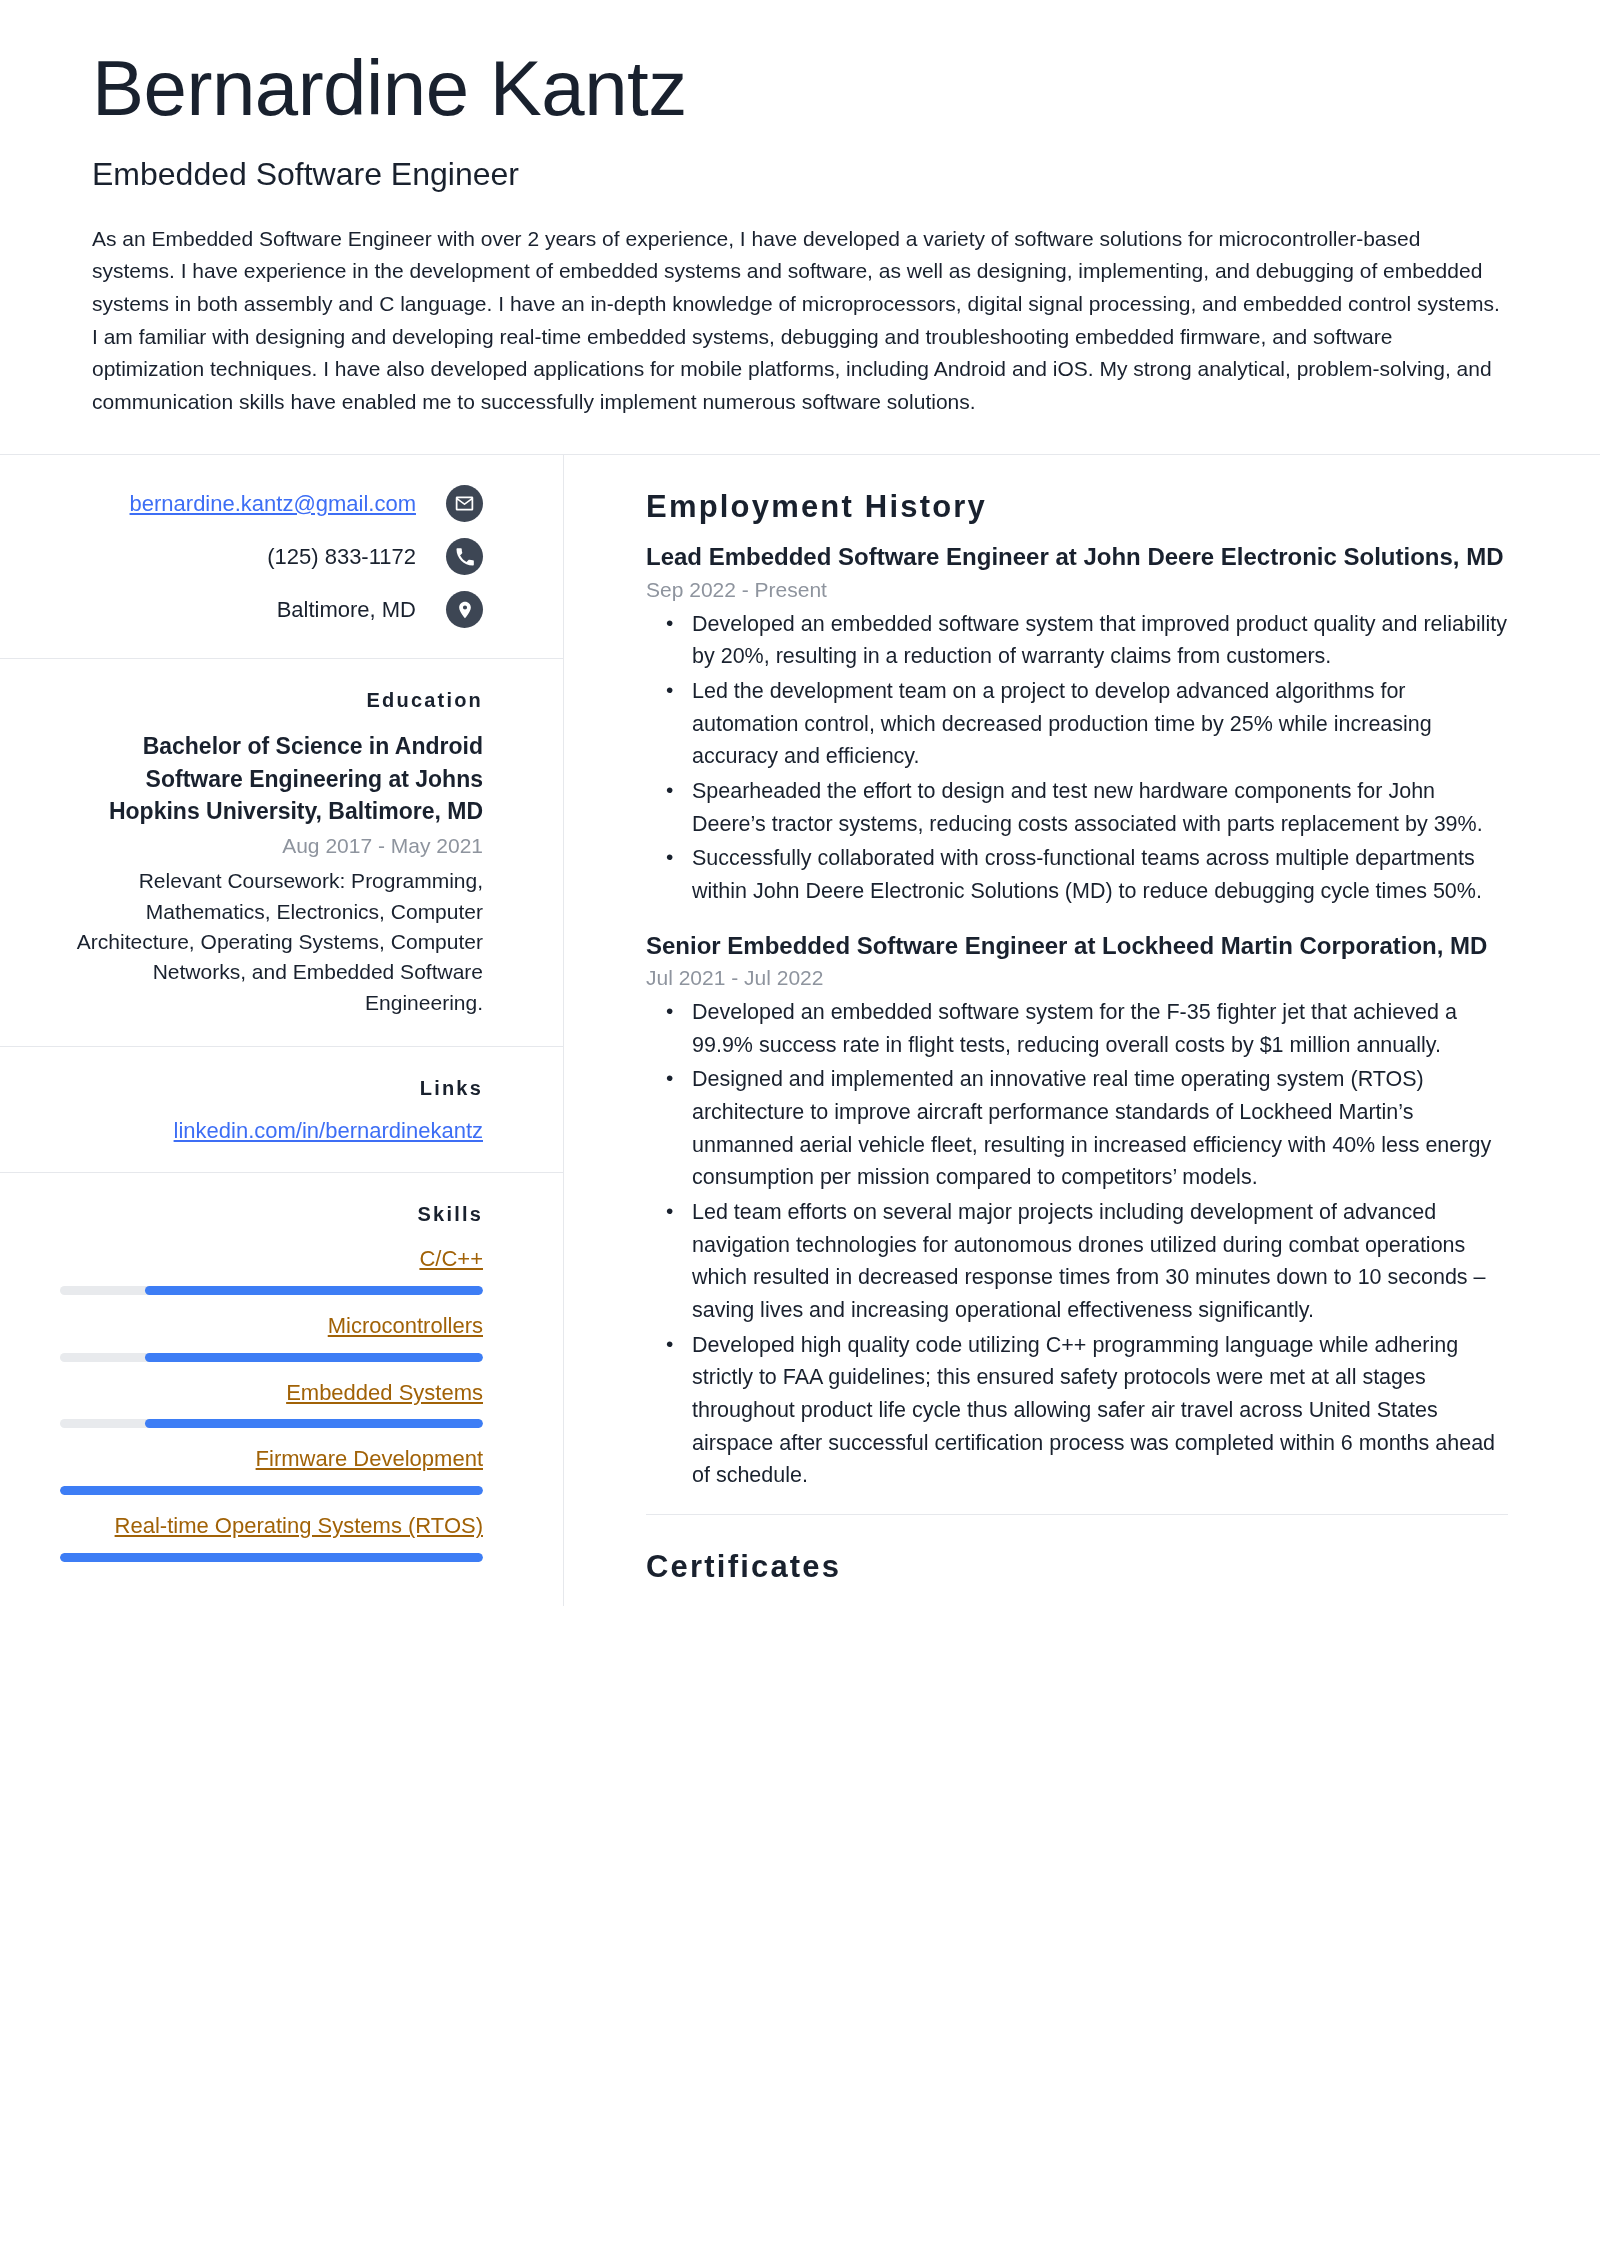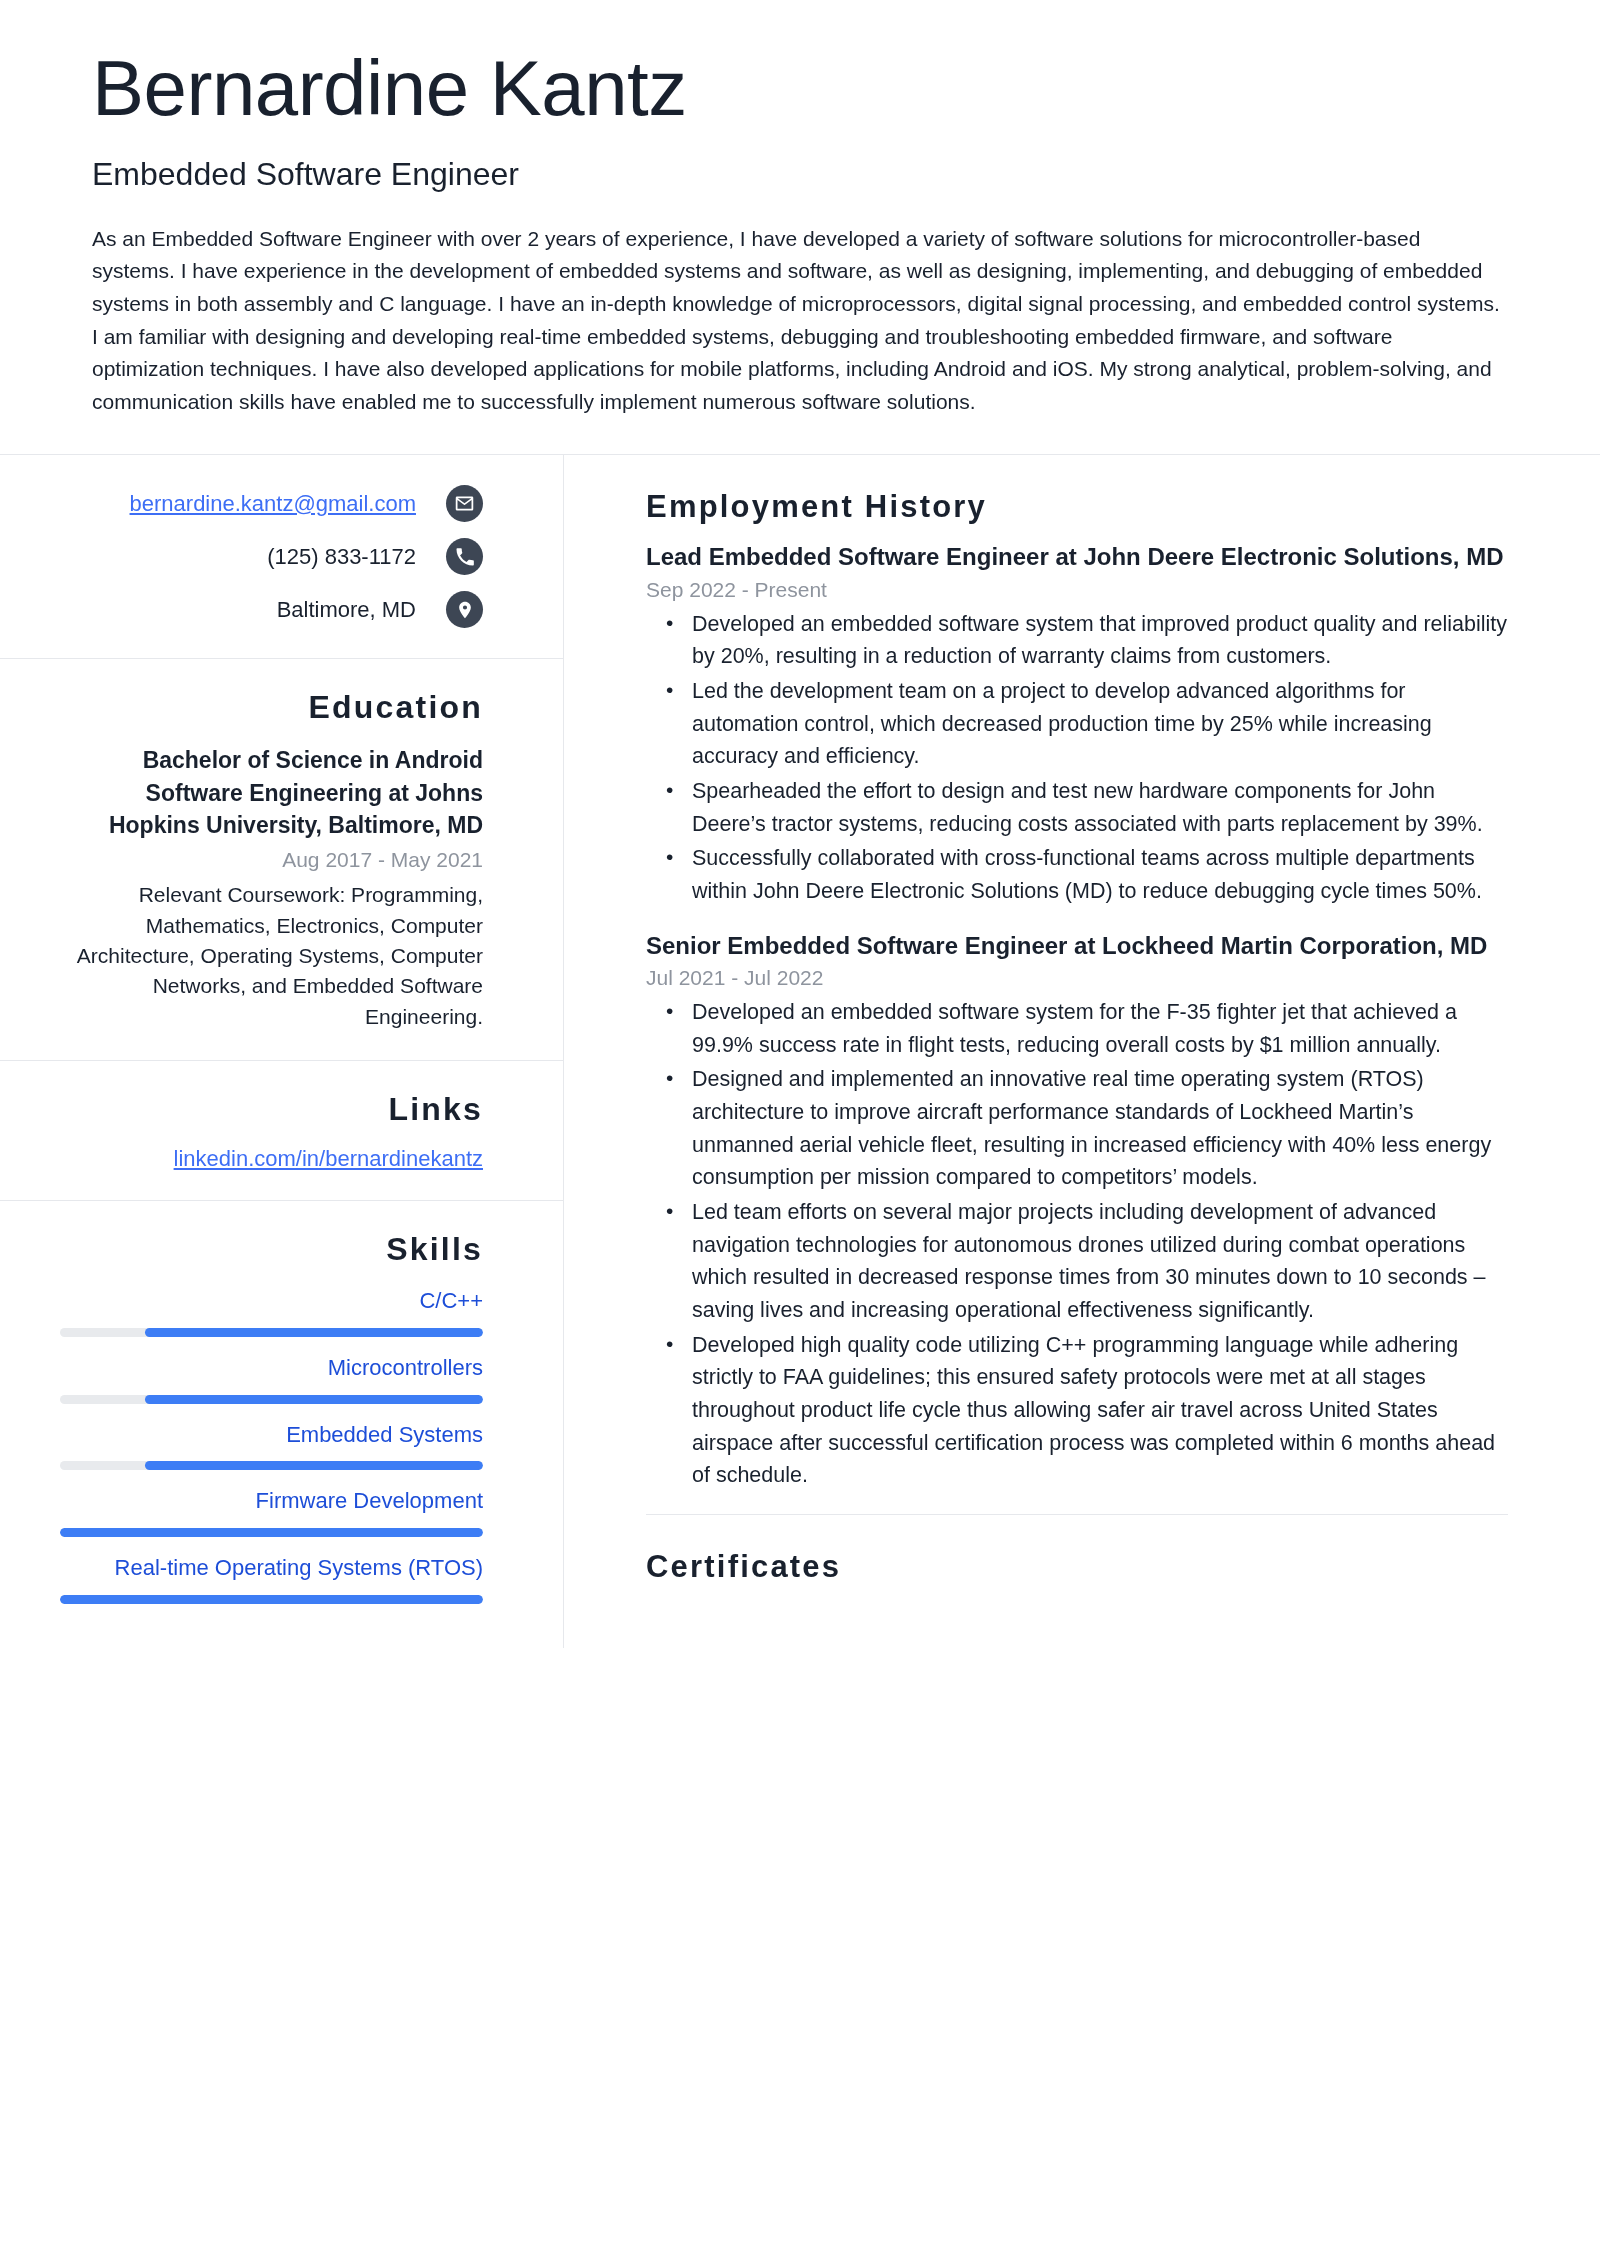--- a/index.html
+++ b/index.html
@@ -108,21 +108,21 @@
     border-radius: 50%;
     background: #3d4654;
     display: inline-flex;
     align-items: center;
     justify-content: center;
     flex: 0 0 37px;
   }
   .cicon svg { display: block; }
 
   .sec-title {
-    font-size: 32px;
+    font-size: 20px;
     font-weight: 700;
     letter-spacing: 2.2px;
     color: #19212e;
     margin: 0 0 18px 0;
     text-align: right;
   }
 
   .edu-degree {
     font-size: 23px;
     font-weight: 700;
@@ -148,23 +148,24 @@
     font-size: 22px;
     display: inline-block;
   }
 
   
   .skill {
     margin-bottom: 16px;
   }
   .skill-label {
     font-size: 22px;
-    color: #1d4ed8;
+    color: #a16207;
     line-height: 1.35;
     margin-bottom: 12px;
+    text-decoration: underline;
   }
   .skill-track {
     height: 9px;
     border-radius: 5px;
     background: #e8eaed;
     overflow: hidden;
     position: relative;
   }
   .skill-fill {
     position: absolute;

